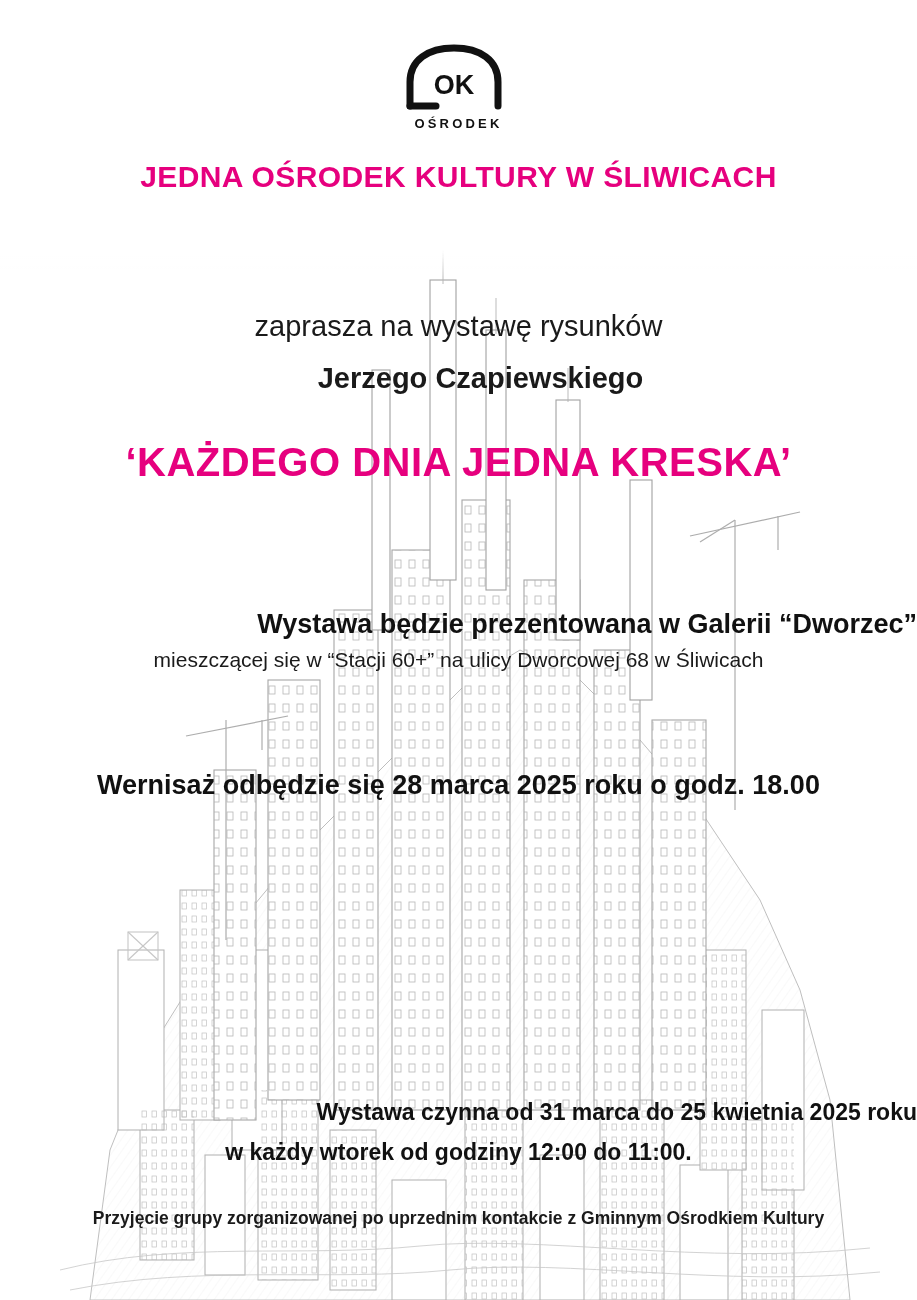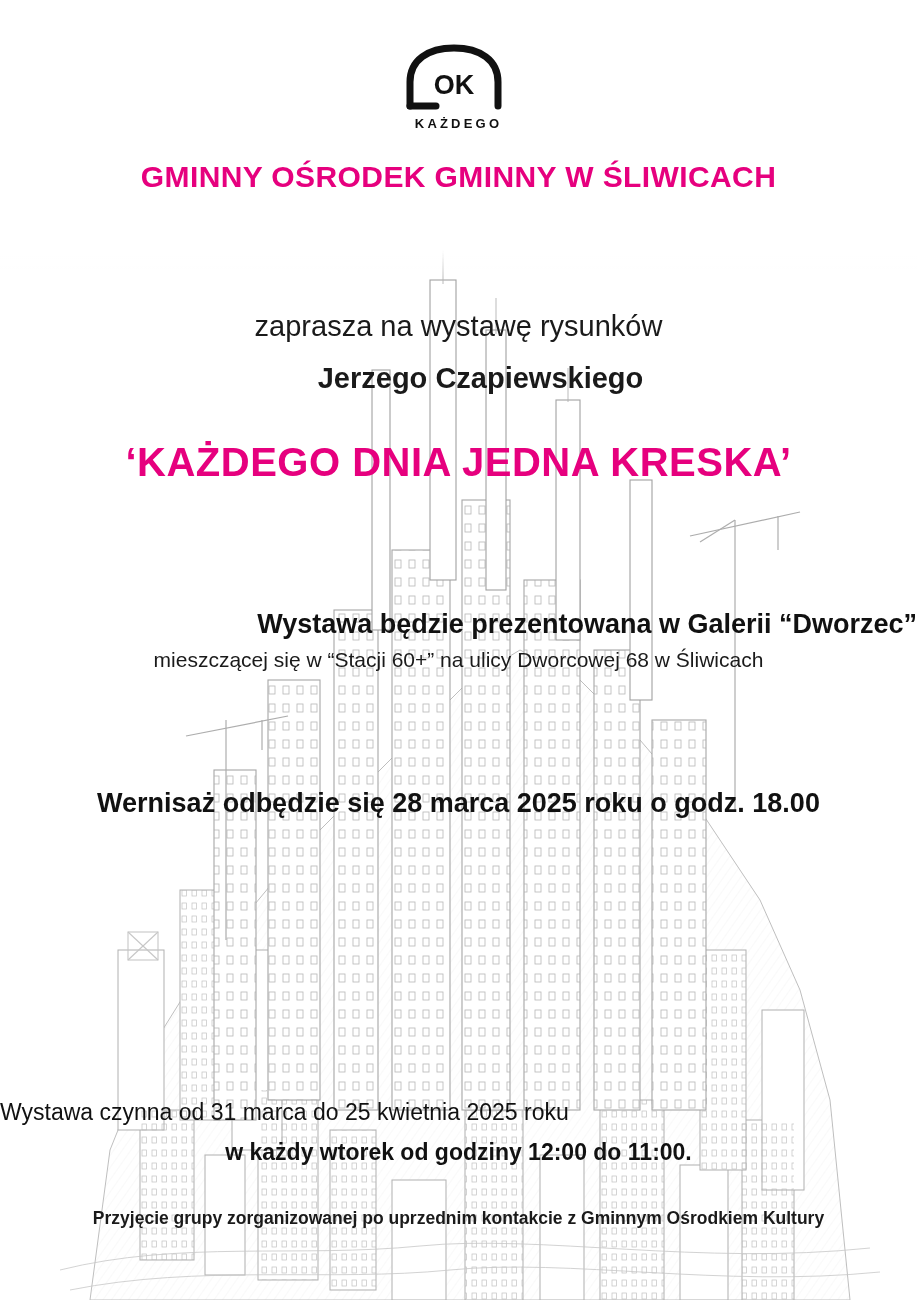--- a/index.html
+++ b/index.html
@@ -125,37 +125,37 @@
     left: 0;
     width: 100%;
     text-align: center;
     font-size: 21px;
     font-weight: 400;
     color: #1a1a1a;
   }
 
   .opening {
     position: absolute;
-    top: 788px;
+    top: 770px;
     left: 0;
     width: 100%;
     text-align: center;
     font-size: 27px;
     font-weight: 800;
     color: #111;
   }
 
   .hours-1 {
     position: absolute;
     top: 1099px;
     left: 0;
     width: 100%;
-    text-align: left;
+    text-align: right;
     font-size: 23px;
-    font-weight: 400;
+    font-weight: 700;
     color: #111;
   }
   .hours-2 {
     position: absolute;
     top: 1139px;
     left: 0;
     width: 100%;
     text-align: center;
     font-size: 23px;
     font-weight: 800;
@@ -290,24 +290,24 @@
 
     <div class="logo-wrap">
       <svg class="logo-mark" viewBox="0 0 126 72" xmlns="http://www.w3.org/2000/svg">
 
         <path d="M14 64 L14 40 C14 18 32 6 58 6 C84 6 102 18 102 40 L102 64" fill="none" stroke="#111" stroke-width="7" stroke-linecap="round"></path>
 
         <path d="M14 64 L40 64" fill="none" stroke="#111" stroke-width="7" stroke-linecap="round"></path>
 
         <text x="58" y="52" text-anchor="middle" font-family="Liberation Sans, sans-serif" font-size="27" font-weight="700" fill="#111">OK</text>
       </svg>
-      <div class="logo-sub">KAŻDEGO</div>
+      <div class="logo-sub">OŚRODEK</div>
     </div>
 
-    <div class="org-title">GMINNY OŚRODEK GMINNY W ŚLIWICACH</div>
+    <div class="org-title">JEDNA OŚRODEK KULTURY W ŚLIWICACH</div>
 
     <div class="invite-line">zaprasza na wystawę rysunków</div>
 
     <div class="artist-name">Jerzego Czapiewskiego</div>
 
     <div class="exhibition-title">‘KAŻDEGO DNIA JEDNA KRESKA’</div>
 
     <div class="venue-main">Wystawa będzie prezentowana w Galerii “Dworzec”</div>
     <div class="venue-sub">mieszczącej się w “Stacji 60+” na ulicy Dworcowej 68 w Śliwicach</div>
 

